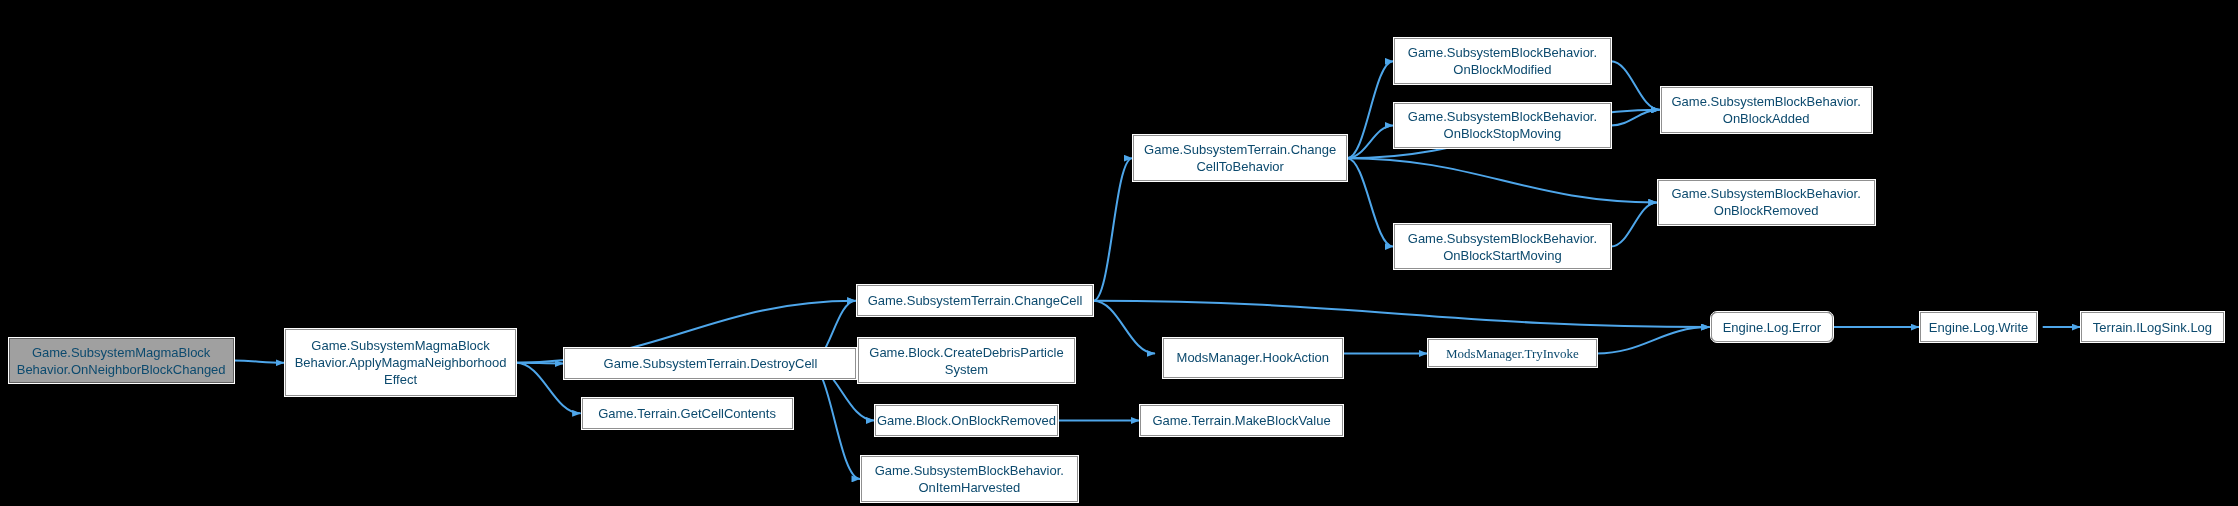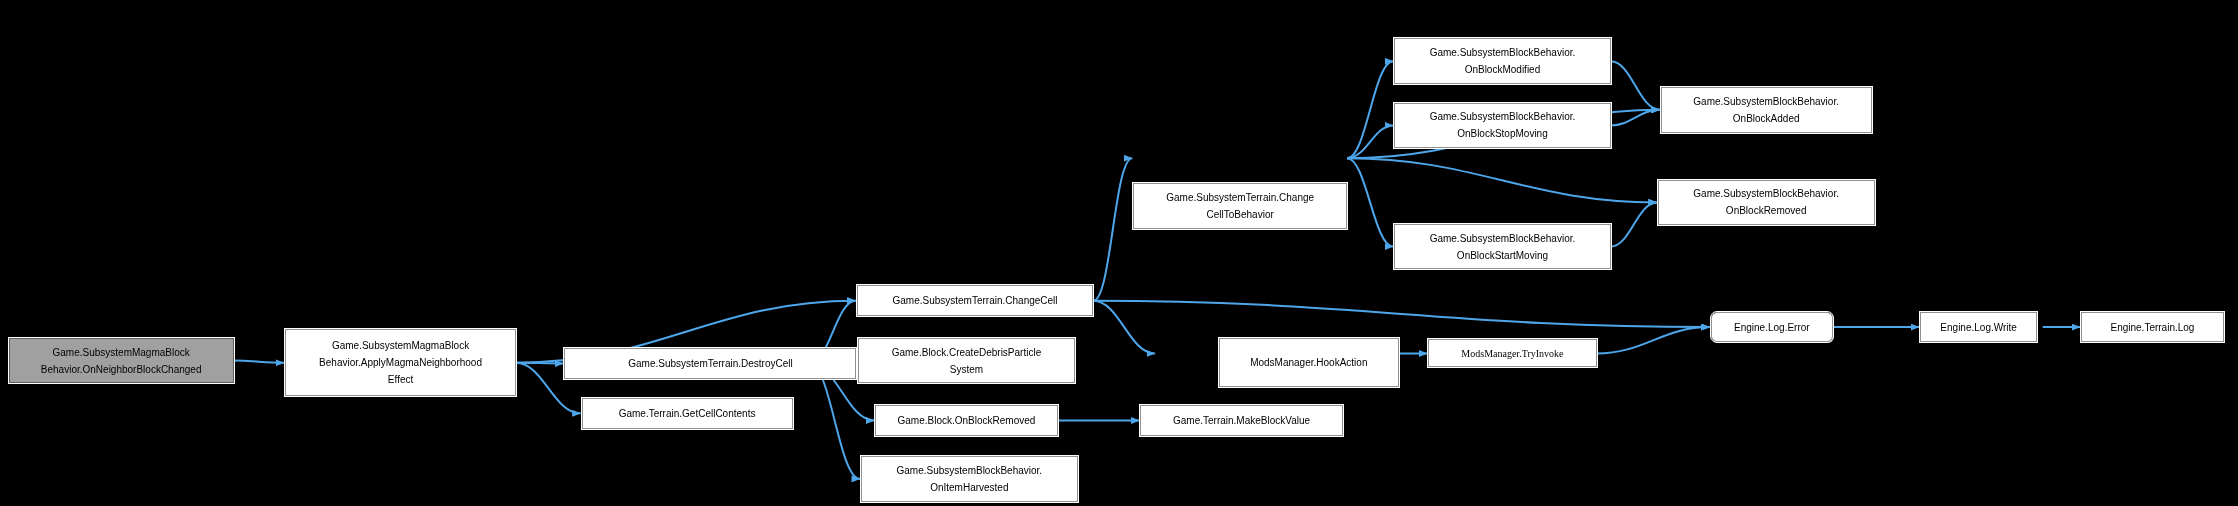--- a/index.html
+++ b/index.html
@@ -22,26 +22,26 @@
     width: 2238px;
     height: 506px;
     pointer-events: none;
   }
   .node {
     position: absolute;
     box-sizing: border-box;
     border: 1px solid #909090;
     outline: 1px solid #ffffff;
     background: #ffffff;
-    color: #000000;
+    color: #0c4a6e;
     display: flex;
     align-items: center;
     justify-content: center;
     text-align: center;
-    font-size: 10px;
+    font-size: 13px;
     line-height: 17px;
     letter-spacing: 0px;
     padding: 0 4px;
     box-shadow: 1px 1px 0 0 #808080;
   }
   .node.current {
     background: #a0a0a0;
     border: 1px solid #606060;
     outline: 1px solid #ffffff;
   }
@@ -113,24 +113,24 @@
       <div class="node" style="left: 875.243px; top: 404.8px; width: 182.461px; height: 31.3577px;">
         <span>Game.Block.OnBlockRemoved</span>
       </div>
       <div class="node" style="left: 860.989px; top: 456.113px; width: 216.673px; height: 45.6113px;">
         <span>Game.SubsystemBlockBehavior.
 OnItemHarvested</span>
       </div>
       <div class="node" style="left: 1140.38px; top: 404.8px; width: 202.418px; height: 31.3577px;">
         <span>Game.Terrain.MakeBlockValue</span>
       </div>
-      <div class="node" style="left: 1219px; top: 337.808px; width: 179.61px; height: 49px;">
+      <div class="node" style="left: 1163px; top: 337.808px; width: 179.61px; height: 40px;">
         <span>ModsManager.HookAction</span>
       </div>
-      <div class="node" style="left: 1133.25px; top: 135.408px; width: 213.822px; height: 45.6113px; margin-top: 48px;">
+      <div class="node" style="left: 1133.25px; top: 135.408px; width: 213.822px; height: 45.6113px;">
         <span>Game.SubsystemTerrain.Change
 CellToBehavior</span>
       </div>
       <div class="node" style="left: 1428.33px; top: 339px; width: 168.206px; height: 28px; font-family: Liberation Serif, serif;">
         <span>ModsManager.TryInvoke</span>
       </div>
       <div class="node" style="left: 1394.12px; top: 38.4845px; width: 216.673px; height: 45.6113px;">
         <span>Game.SubsystemBlockBehavior.
 OnBlockModified</span>
       </div>
@@ -150,16 +150,16 @@
         <span>Game.SubsystemBlockBehavior.
 OnBlockRemoved</span>
       </div>
       <div class="node" style="left: 1710.57px; top: 312.152px; width: 122.591px; height: 29.9324px; border-radius: 6px;">
         <span>Engine.Log.Error</span>
       </div>
       <div class="node" style="left: 1920.12px; top: 312.152px; width: 117px; height: 29.9324px;">
         <span>Engine.Log.Write</span>
       </div>
       <div class="node" style="left: 2081.2px; top: 312.152px; width: 142.548px; height: 29.9324px;">
-        <span>Engine.Terrain.Log</span>
+        <span>Terrain.ILogSink.Log</span>
       </div>
     </div>
 </div>
 
 </body></html>

